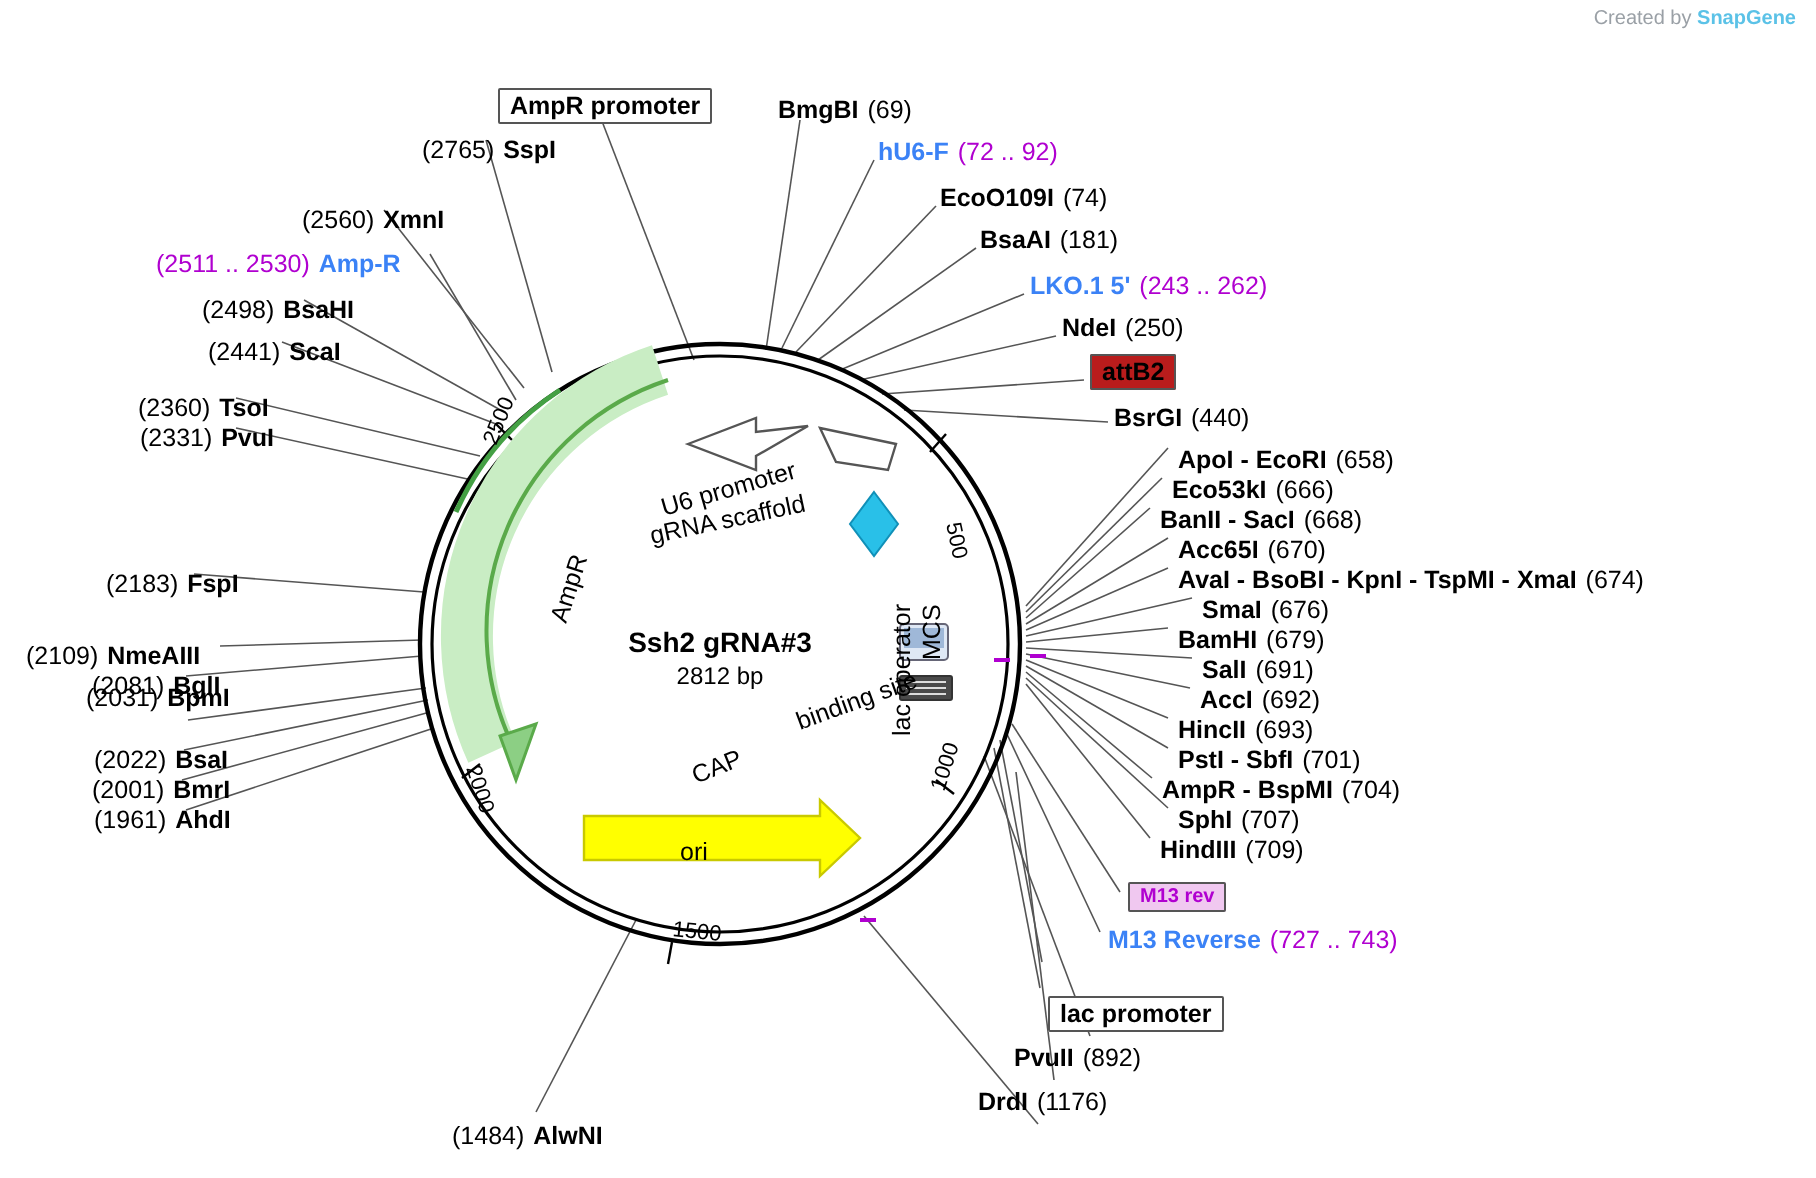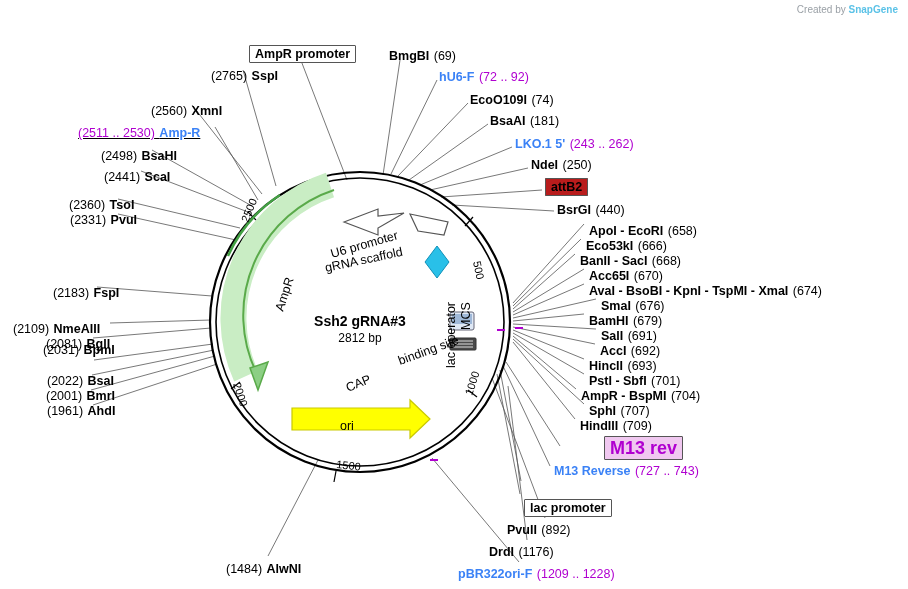--- a/index.html
+++ b/index.html
@@ -19,22 +19,22 @@
   .purple-pos{color:#b000d0;font-weight:normal;font-size:12.5px;}
   .boxed{
     border:1px solid #555;background:#fff;padding:1px 5px;font-size:12.5px;
     font-weight:bold;color:#000;border-radius:1px;
   }
   .boxed-att{
     border:1px solid #555;background:#b91c1c;padding:1px 5px;font-size:12.5px;
     font-weight:bold;color:#000;border-radius:1px;
   }
   .boxed-m13{
-    border:1px solid #555;background:#f0c8f0;padding:1px 5px;font-size:18px;
-    font-weight:bold;color:#b000d0;border-radius:1px;margin-left:40px;
+    border:1px solid #555;background:#f0c8f0;padding:1px 5px;font-size:10px;
+    font-weight:bold;color:#b000d0;border-radius:1px;
   }
   .credit{
     position:absolute;right:10px;top:4px;font-size:10px;color:#9aa0a6;
   }
   .snap{color:#5bc2e7;font-weight:bold;}
   svg{position:absolute;left:0;top:0;}
 </style>
 </head>
 <body>
 
@@ -206,21 +206,21 @@
   </div>
 
   <div class="abs" style="left:211px;top:66px;">
     <span class="pos">(2765)</span>
     <span class="lbl">SspI</span>
   </div>
   <div class="abs" style="left:151px;top:101px;">
     <span class="pos">(2560)</span>
     <span class="lbl">XmnI</span>
   </div>
-  <div class="abs" style="left:78px;top:123px;text-decoration:underline;">
+  <div class="abs" style="left:78px;top:123px;">
     <span class="purple-pos">(2511 .. 2530)</span>
     <span class="purple">Amp-R</span>
   </div>
   <div class="abs" style="left:101px;top:146px;">
     <span class="pos">(2498)</span>
     <span class="lbl">BsaHI</span>
   </div>
   <div class="abs" style="left:104px;top:167px;">
     <span class="pos">(2441)</span>
     <span class="lbl">ScaI</span>
@@ -334,18 +334,14 @@
     <span class="boxed">lac promoter</span>
   </div>
   <div class="abs" style="left:507px;top:520px;">
     <span class="lbl">PvuII</span>
     <span class="pos">(892)</span>
   </div>
   <div class="abs" style="left:489px;top:542px;">
     <span class="lbl">DrdI</span>
     <span class="pos">(1176)</span>
   </div>
-  <div class="abs" style="left:458px;top:564px;">
-    <span class="purple">pBR322ori-F</span>
-    <span class="purple-pos">(1209 .. 1228)</span>
-  </div>
 
 </div>
 
 </body></html>

